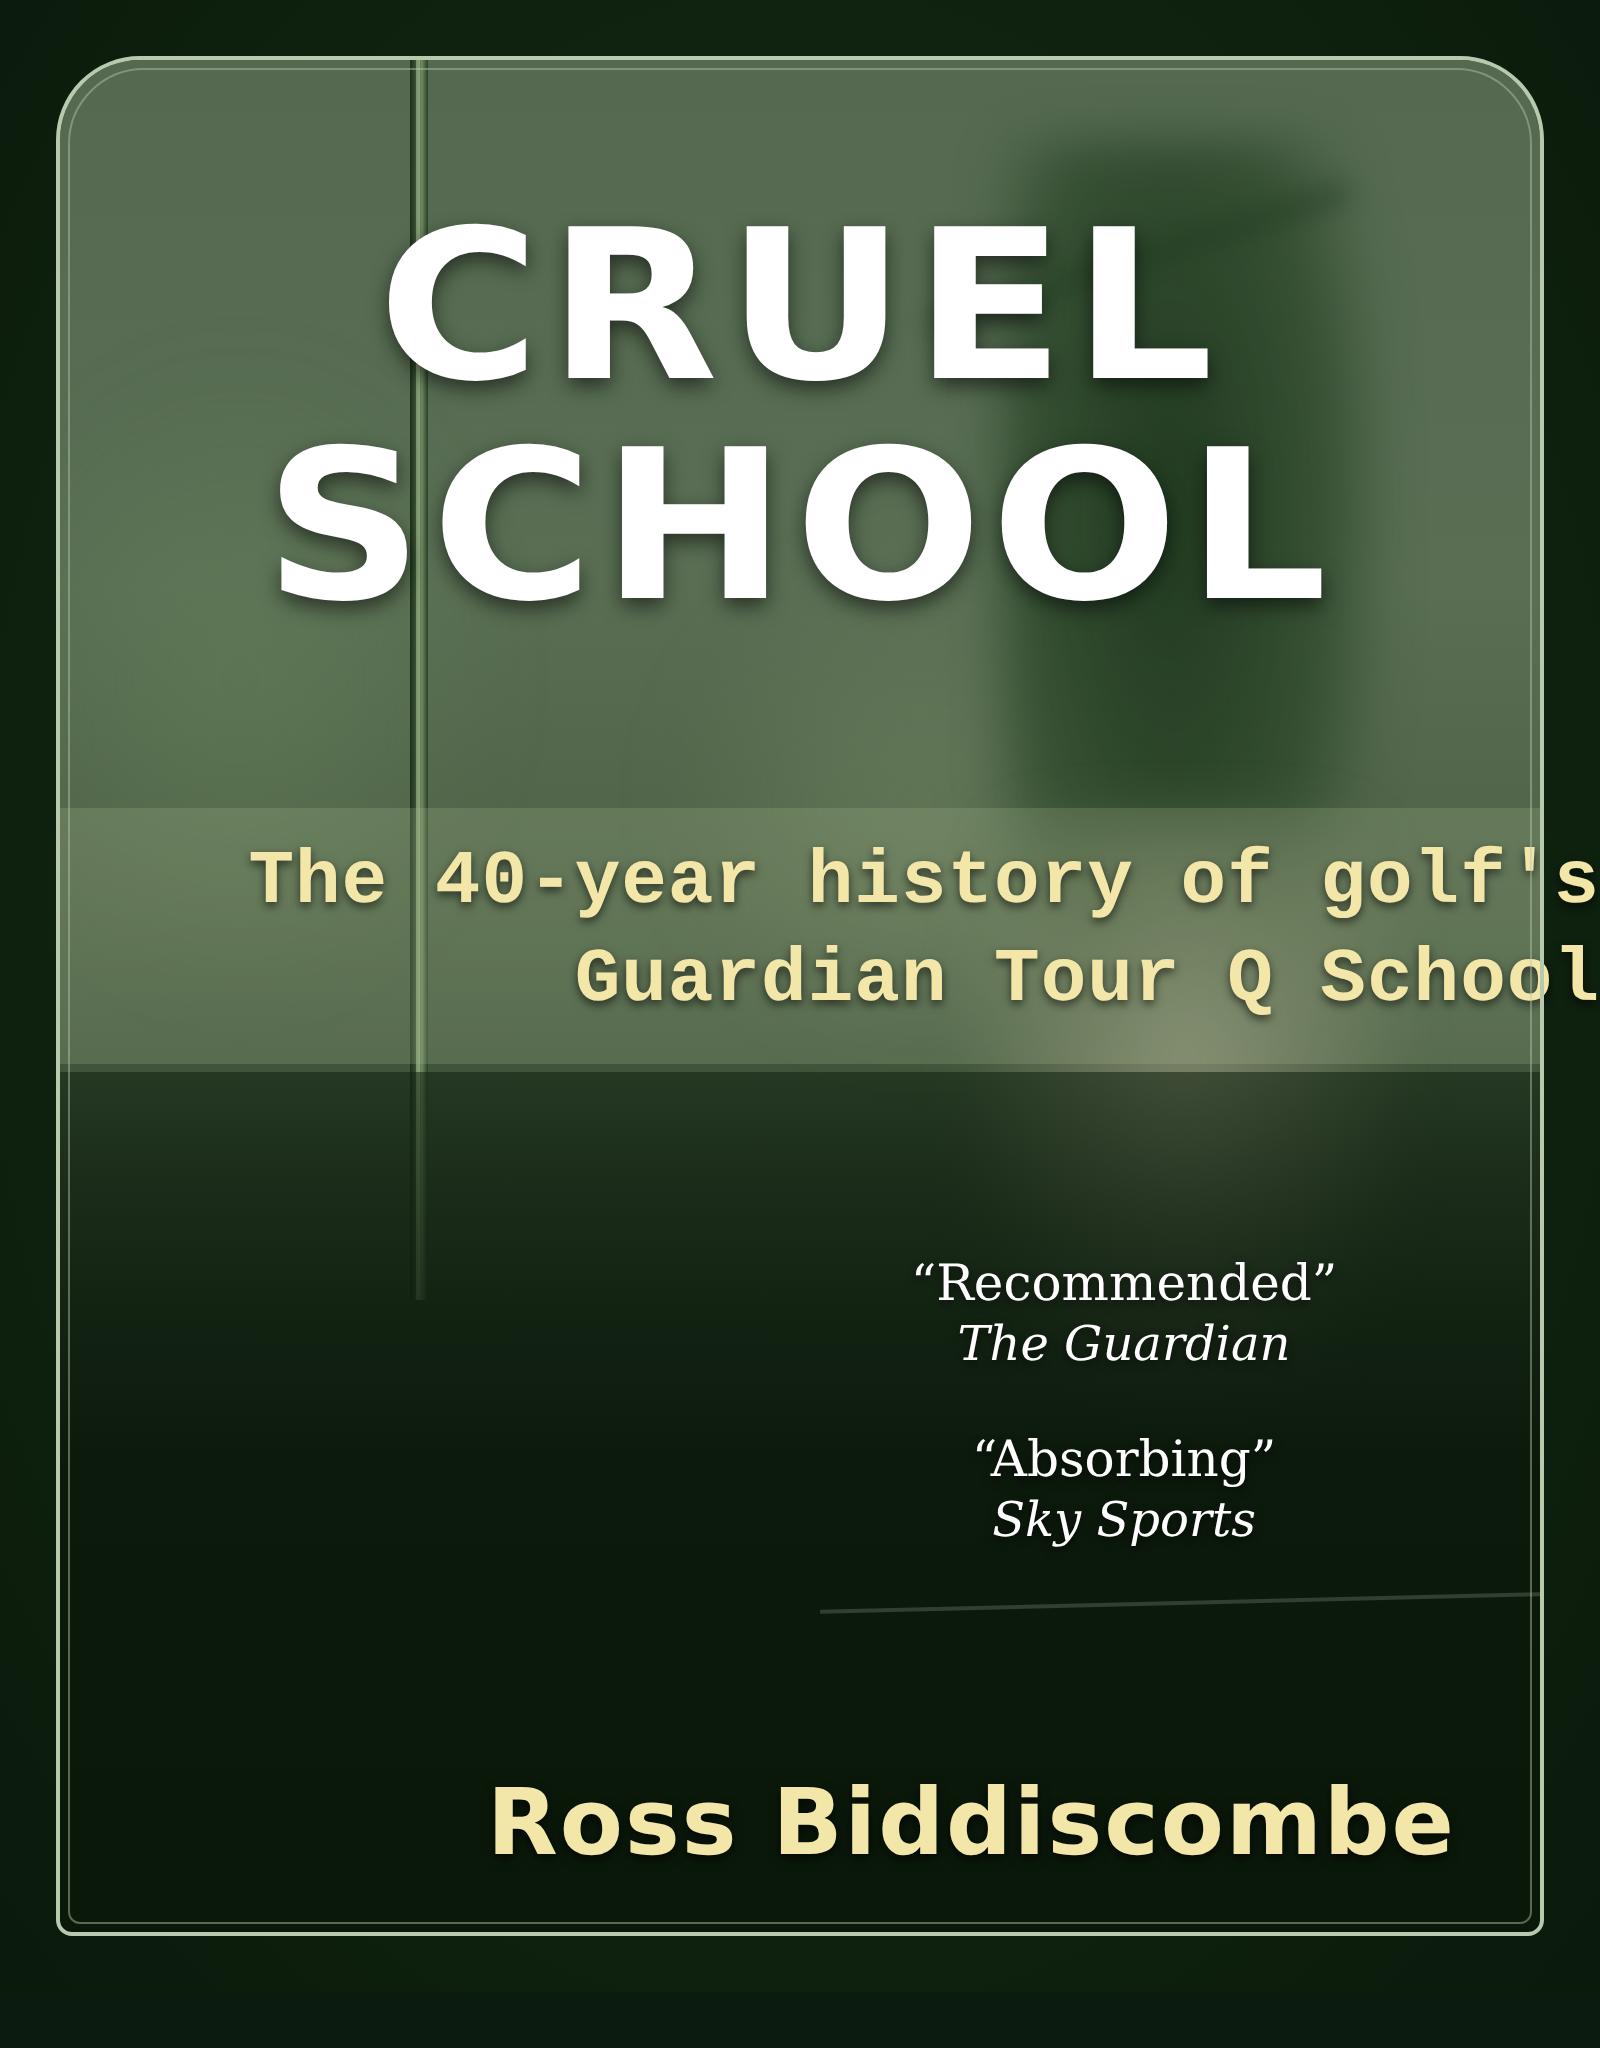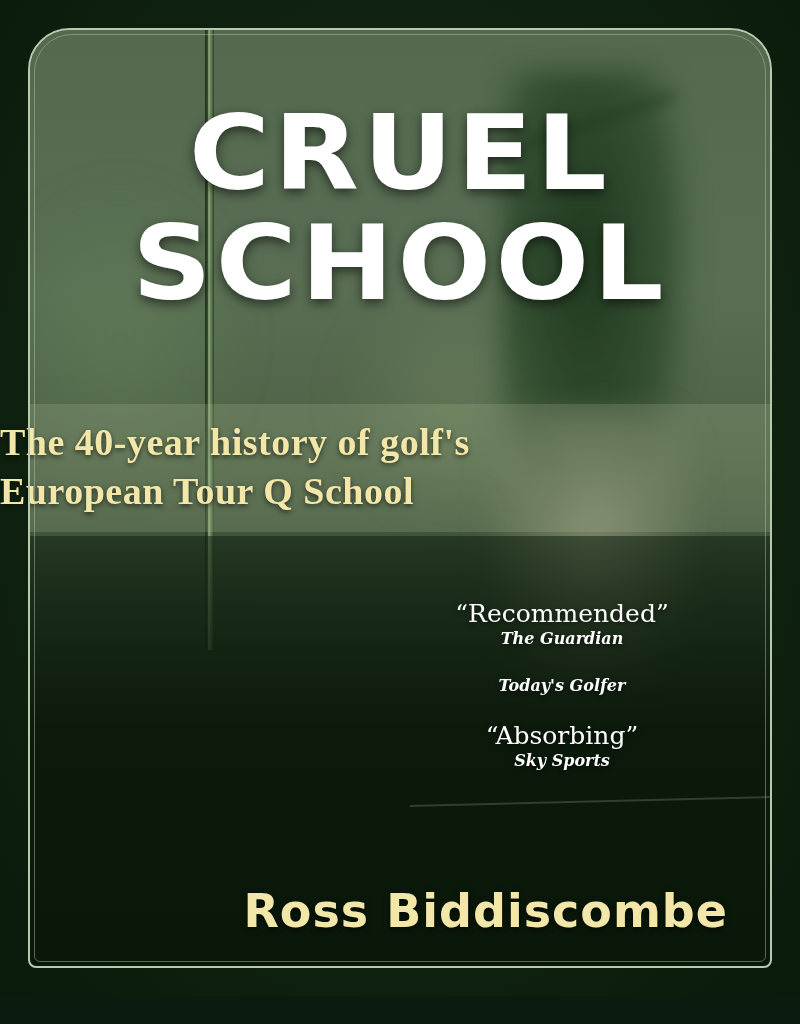--- a/index.html
+++ b/index.html
@@ -270,56 +270,55 @@
     width: 740px;
     height: 128px;
     background: rgba(175,190,150,0.22);
     z-index: 21;
   }
   .subtitle {
     position: absolute;
     left: 0;
     top: 418px;
     width: 100%;
-    text-align: left;
+    text-align: right;
     z-index: 22;
     color: #f2e6a8;
-    font-family: Liberation Serif, serif;
+    font-family: Liberation Mono, monospace;
     font-weight: bold;
     font-size: 38px;
     line-height: 1.28;
     letter-spacing: 0.5px;
     text-shadow: 0 2px 5px rgba(0,0,0,0.6);
   }
   .subtitle span { display: block; }
 
   
   .quotes {
     position: absolute;
     right: 88px;
     top: 600px;
     width: 300px;
     text-align: center;
     z-index: 25;
     color: #ffffff;
   }
-  .quote-block { margin-bottom: 26px; }
+  .quote-block { margin-bottom: 26px; margin-top: 28px; }
   .quote-text {
     font-family: "DejaVu Serif", serif;
     font-size: 25px;
     line-height: 1.15;
     text-shadow: 0 2px 5px rgba(0,0,0,0.6);
   }
   .quote-source {
     font-family: "DejaVu Serif", serif;
     font-style: italic;
-    font-size: 16px;
+    font-size: 24px;
     line-height: 1.3;
     text-shadow: 0 2px 5px rgba(0,0,0,0.6);
-    font-weight: bold;
   }
 
   
   .author {
     position: absolute;
     right: 72px;
     top: 884px;
     z-index: 25;
     color: #f2e6a8;
     font-family: "DejaVu Sans", sans-serif;
@@ -358,30 +357,29 @@
   </div>
 
   <div class="title-wrap">
     <span class="title-line title-1">CRUEL</span>
     <span class="title-line title-2">SCHOOL</span>
   </div>
 
   <div class="subtitle-band"></div>
   <div class="subtitle">
     <span>The 40-year history of golf's</span>
-    <span>European Tour Q School</span>
+    <span>Guardian Tour Q School</span>
   </div>
 
   <div class="quotes">
     <div class="quote-block">
       <div class="quote-text">“Recommended”</div>
       <div class="quote-source">The Guardian</div>
     </div>
     <div class="quote-block">
-      <div class="quote-source">Today's Golfer</div>
     </div>
     <div class="quote-block">
       <div class="quote-text">“Absorbing”</div>
       <div class="quote-source">Sky Sports</div>
     </div>
   </div>
 
   <div class="author">Ross Biddiscombe</div>
 
   <div class="frame"></div>

